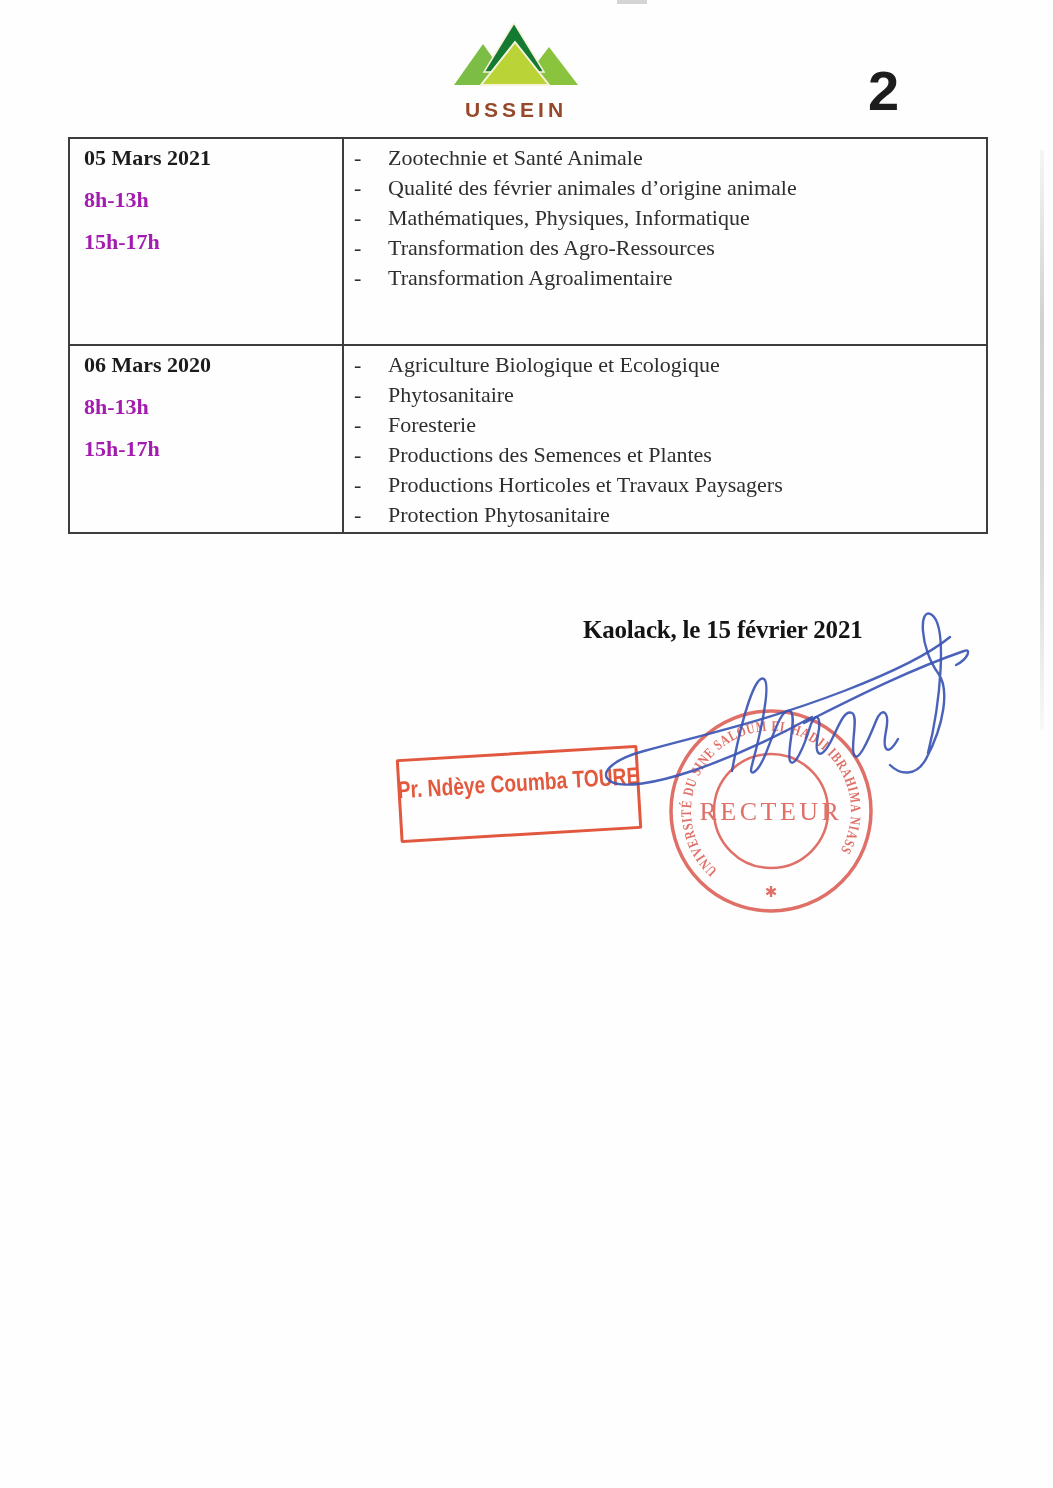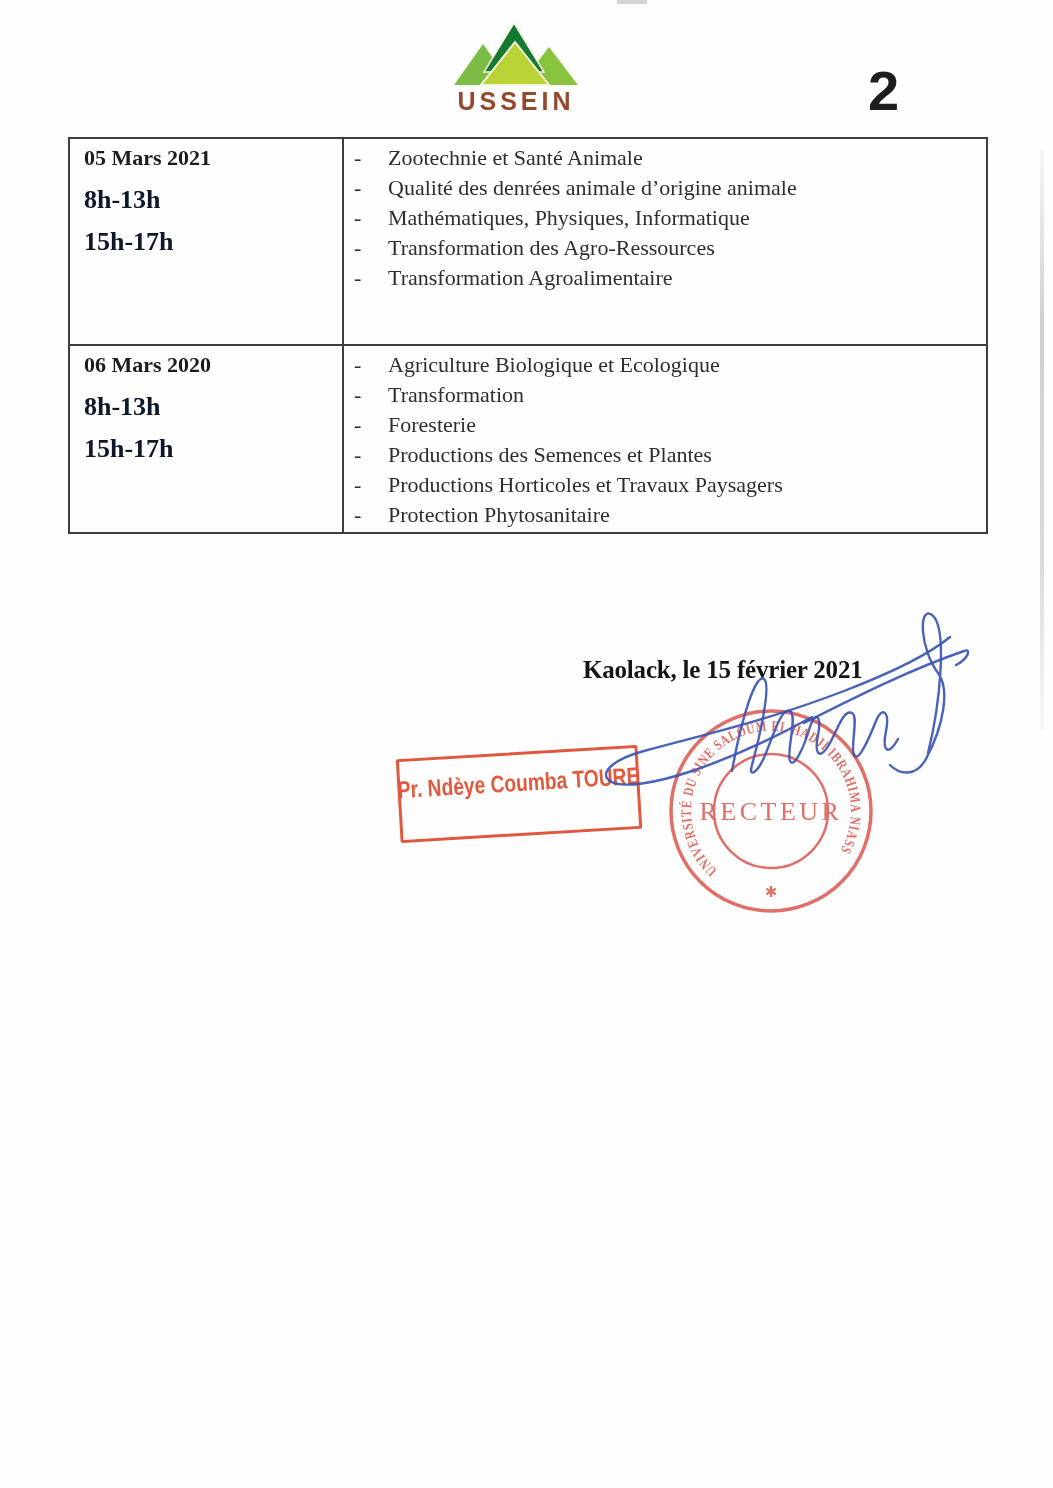--- a/index.html
+++ b/index.html
@@ -15,23 +15,23 @@
   
   .top-artifact{position:absolute;left:617px;top:0;width:30px;height:4px;background:#cdcdcd;opacity:.85;}
   
   .scan-edge{position:absolute;left:1040px;top:150px;width:4px;height:580px;
     background:linear-gradient(to bottom, rgba(90,90,90,.05), rgba(90,90,90,.28) 30%, rgba(90,90,90,.22) 70%, rgba(90,90,90,.04));}
 
   
   .logo{position:absolute;left:446px;top:22px;width:140px;text-align:center;}
   .logo svg{display:block;margin:0 auto;}
   .logo-caption{
-    margin-top:1px;
-    font-family:"Liberation Sans", sans-serif;
-    font-weight:bold;font-size:25px;letter-spacing:4px;
+    margin-top:12px;
+    font-family:"Liberation Sans", sans-serif;
+    font-weight:bold;font-size:21px;letter-spacing:4px;
     color:#96482a;
   }
 
   
   .page-number{
     position:absolute;left:868px;top:58px;
     font-family:"Liberation Sans", sans-serif;
     font-weight:bold;font-size:56px;color:#1d1d1d;
   }
 
@@ -47,35 +47,35 @@
     margin-top:28px;
   }
   .col-date{width:272px;}
   .row-1 td{height:205px;}
   .row-2 td{height:186px;}
   .date-label{
     font-weight:bold;font-size:22px;color:#1c1c1c;
     margin:8px 0 0 14px;line-height:22px;
   }
   .time-label{
-    font-weight:bold;font-size:26px;color:#0f172a;
+    font-weight:bold;font-size:22px;color:#a21caf;
     margin:20px 0 0 14px;line-height:22px;
   }
   .subjects{padding:4px 0 0 6px;}
   .subject{
     display:flex;align-items:baseline;
     font-size:22px;color:#2e2e2e;line-height:30px;
   }
   .dash{width:34px;flex:0 0 34px;text-align:left;padding-left:4px;color:#2e2e2e;}
 
   
   .dateline{
     position:absolute;left:583px;top:616px;
     font-weight:bold;font-size:25px;color:#141414;
-    letter-spacing:-0.2px;white-space:nowrap;margin-top:40px;
+    letter-spacing:-0.2px;white-space:nowrap;
   }
 
   
   .signature{position:absolute;left:596px;top:575px;width:380px;height:245px;z-index:5;}
   .signature path{fill:none;stroke:#3b55b4;stroke-width:2.4;stroke-linecap:round;stroke-linejoin:round;opacity:.92;}
 
   
   .name-stamp{
     position:absolute;left:398px;top:752px;width:236px;height:78px;
     border:3px solid #df4a2e;border-radius:2px;
@@ -140,21 +140,21 @@
         <div class="time-label">15h-17h</div>
       </td>
       <td>
         <div class="subjects">
           <div class="subject">
                 <span class="dash">-</span>
                 <span>Zootechnie et Santé Animale</span>
               </div>
           <div class="subject">
                 <span class="dash">-</span>
-                <span>Qualité des denrées animale d’origine animale</span>
+                <span>Qualité des février animales d’origine animale</span>
               </div>
           <div class="subject">
                 <span class="dash">-</span>
                 <span>Mathématiques, Physiques, Informatique</span>
               </div>
           <div class="subject">
                 <span class="dash">-</span>
                 <span>Transformation des Agro-Ressources</span>
               </div>
           <div class="subject">
@@ -171,21 +171,21 @@
         <div class="time-label">15h-17h</div>
       </td>
       <td>
         <div class="subjects">
           <div class="subject">
                 <span class="dash">-</span>
                 <span>Agriculture Biologique et Ecologique</span>
               </div>
           <div class="subject">
                 <span class="dash">-</span>
-                <span>Transformation</span>
+                <span>Phytosanitaire</span>
               </div>
           <div class="subject">
                 <span class="dash">-</span>
                 <span>Foresterie</span>
               </div>
           <div class="subject">
                 <span class="dash">-</span>
                 <span>Productions des Semences et Plantes</span>
               </div>
           <div class="subject">

